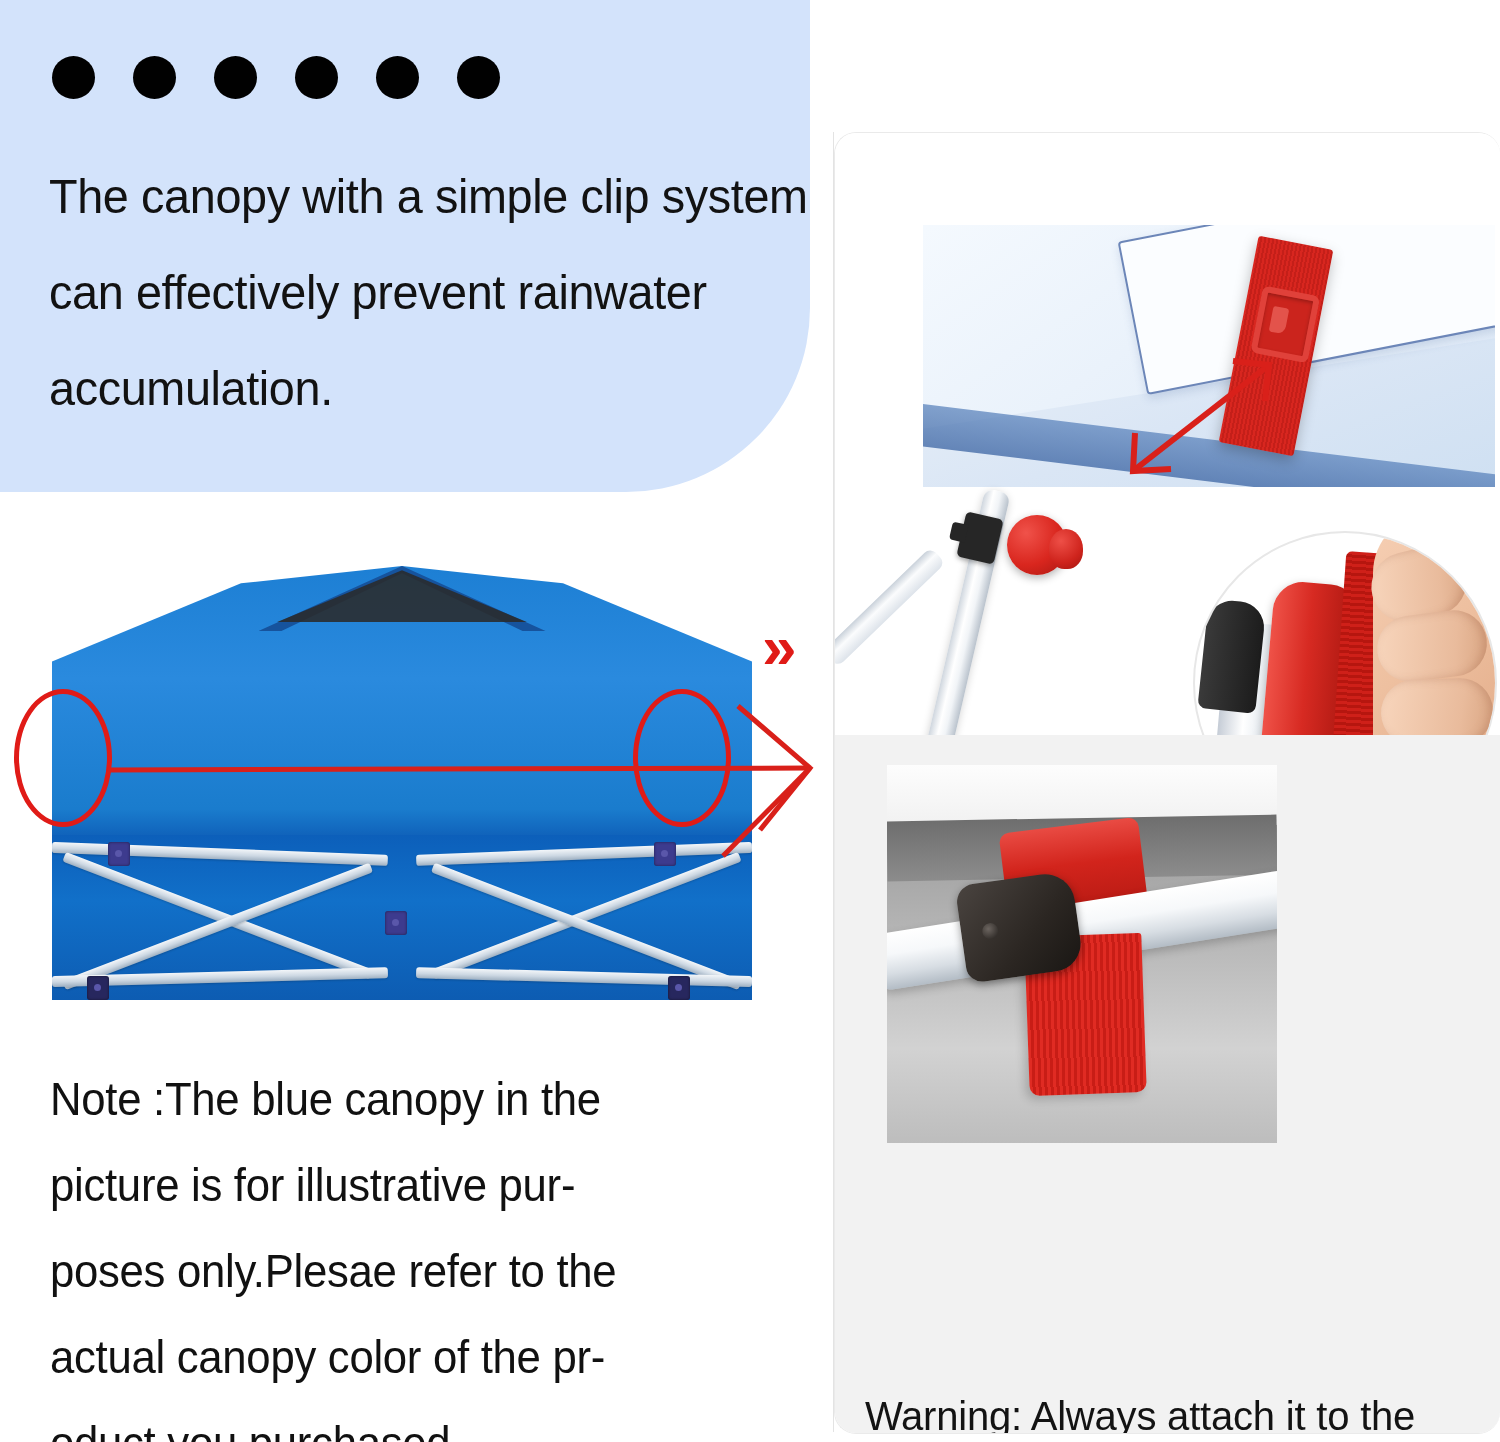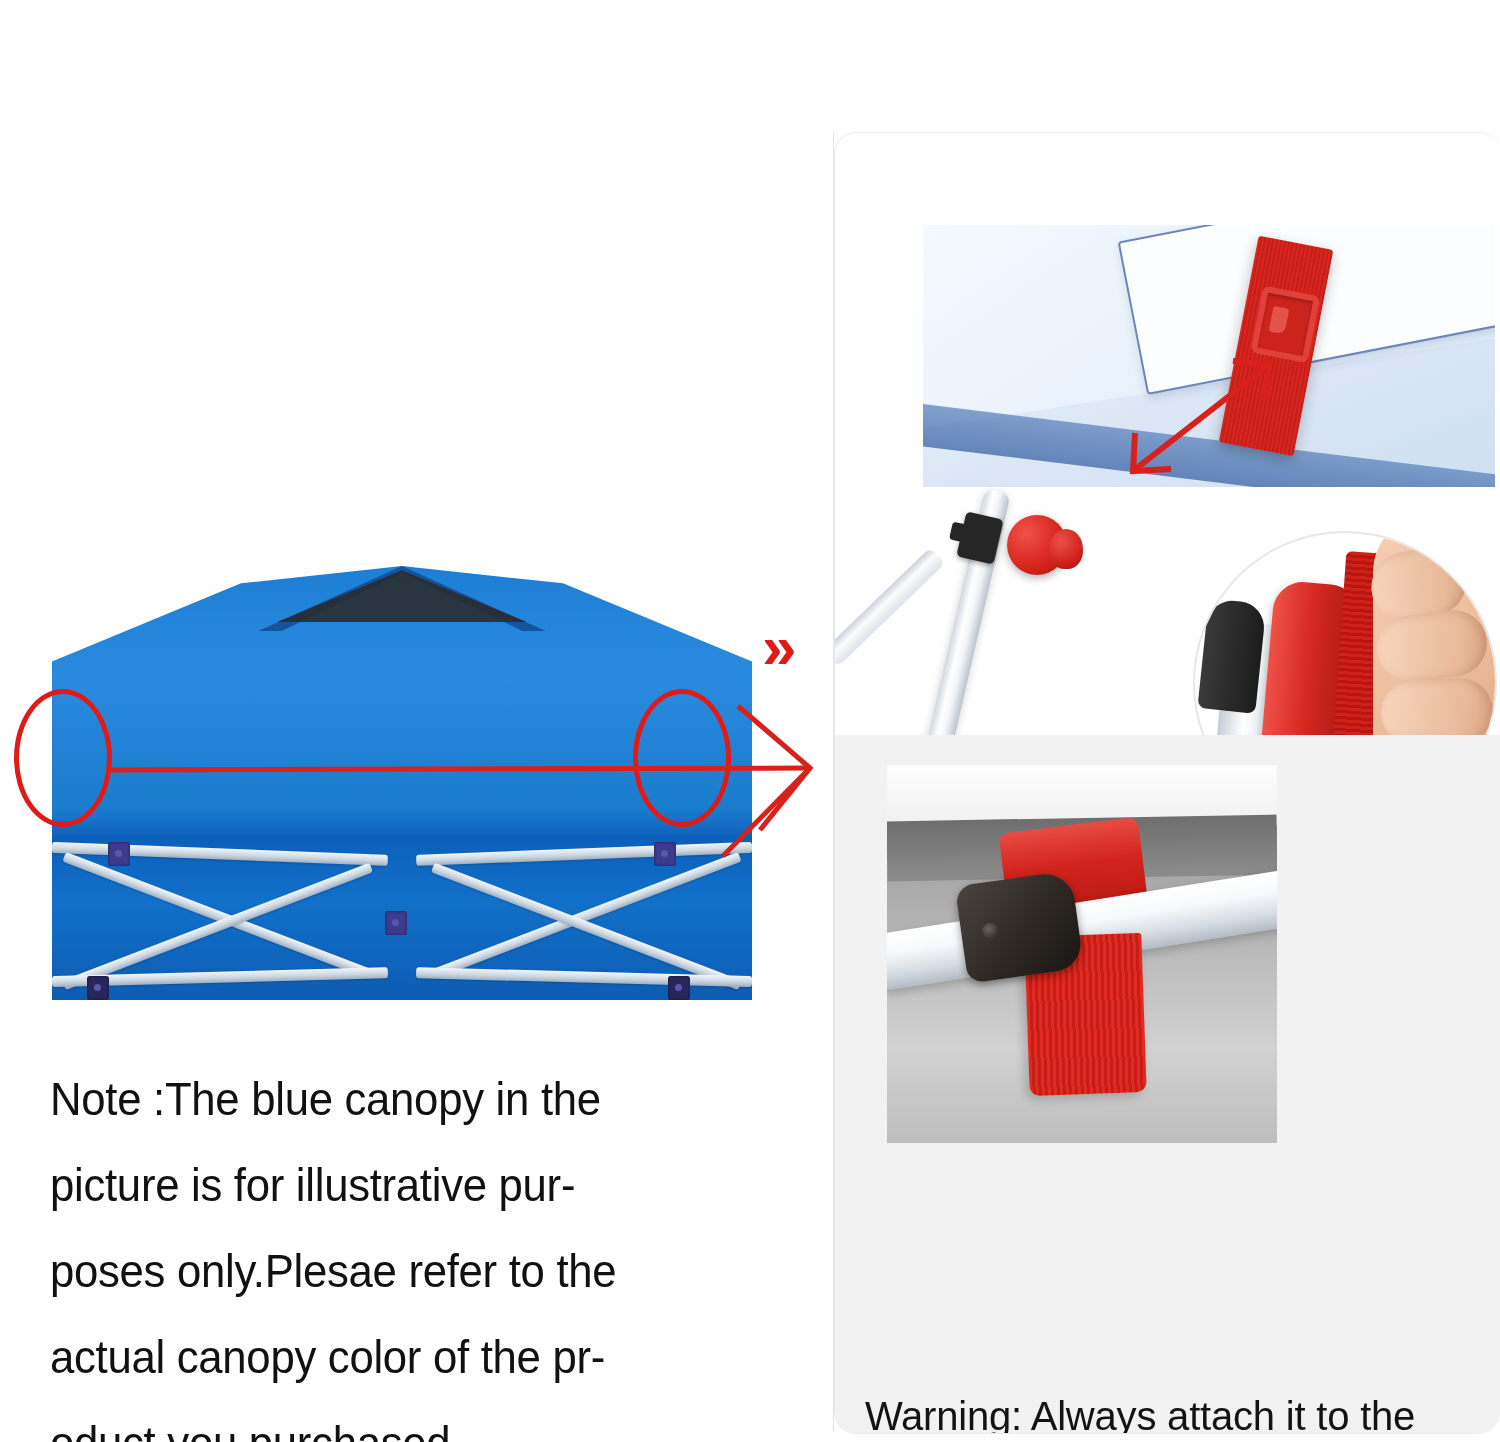--- a/index.html
+++ b/index.html
@@ -486,20 +486,31 @@
     color: #131313;
     letter-spacing: -0.2px;
     white-space: pre-line;
   }
 </style>
 </head>
 <body>
 
 <div class="left-col">
 
+  <div class="speech-bubble">
+    <div class="bubble-dots">
+      <span class="dot"></span>
+      <span class="dot"></span>
+      <span class="dot"></span>
+      <span class="dot"></span>
+      <span class="dot"></span>
+      <span class="dot"></span>
+    </div>
+    <div class="bubble-text">The canopy with a simple clip system can effectively prevent rainwater accumulation.</div>
+  </div>
 
   <div class="canopy-photo">
     <div class="roof"></div>
     <div class="roof-lower"></div>
     <div class="roof-vent-edge"></div>
     <div class="roof-vent"></div>
 
     <div class="truss t-top-l"></div>
     <div class="truss t-top-r"></div>
     <div class="truss t-x1"></div>

